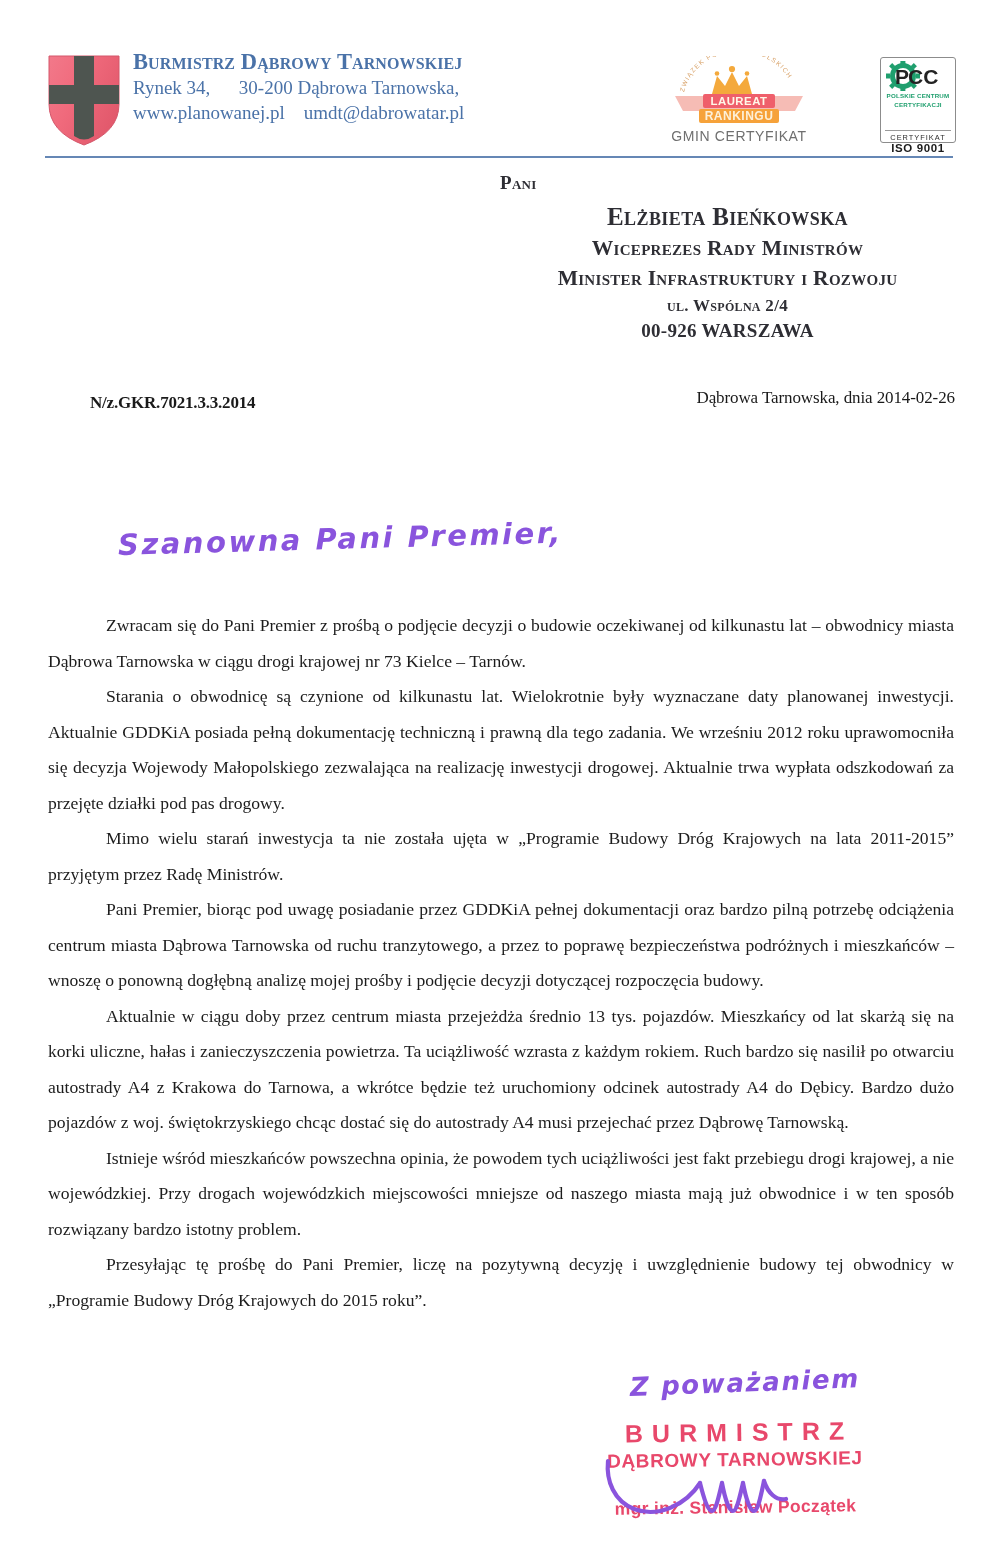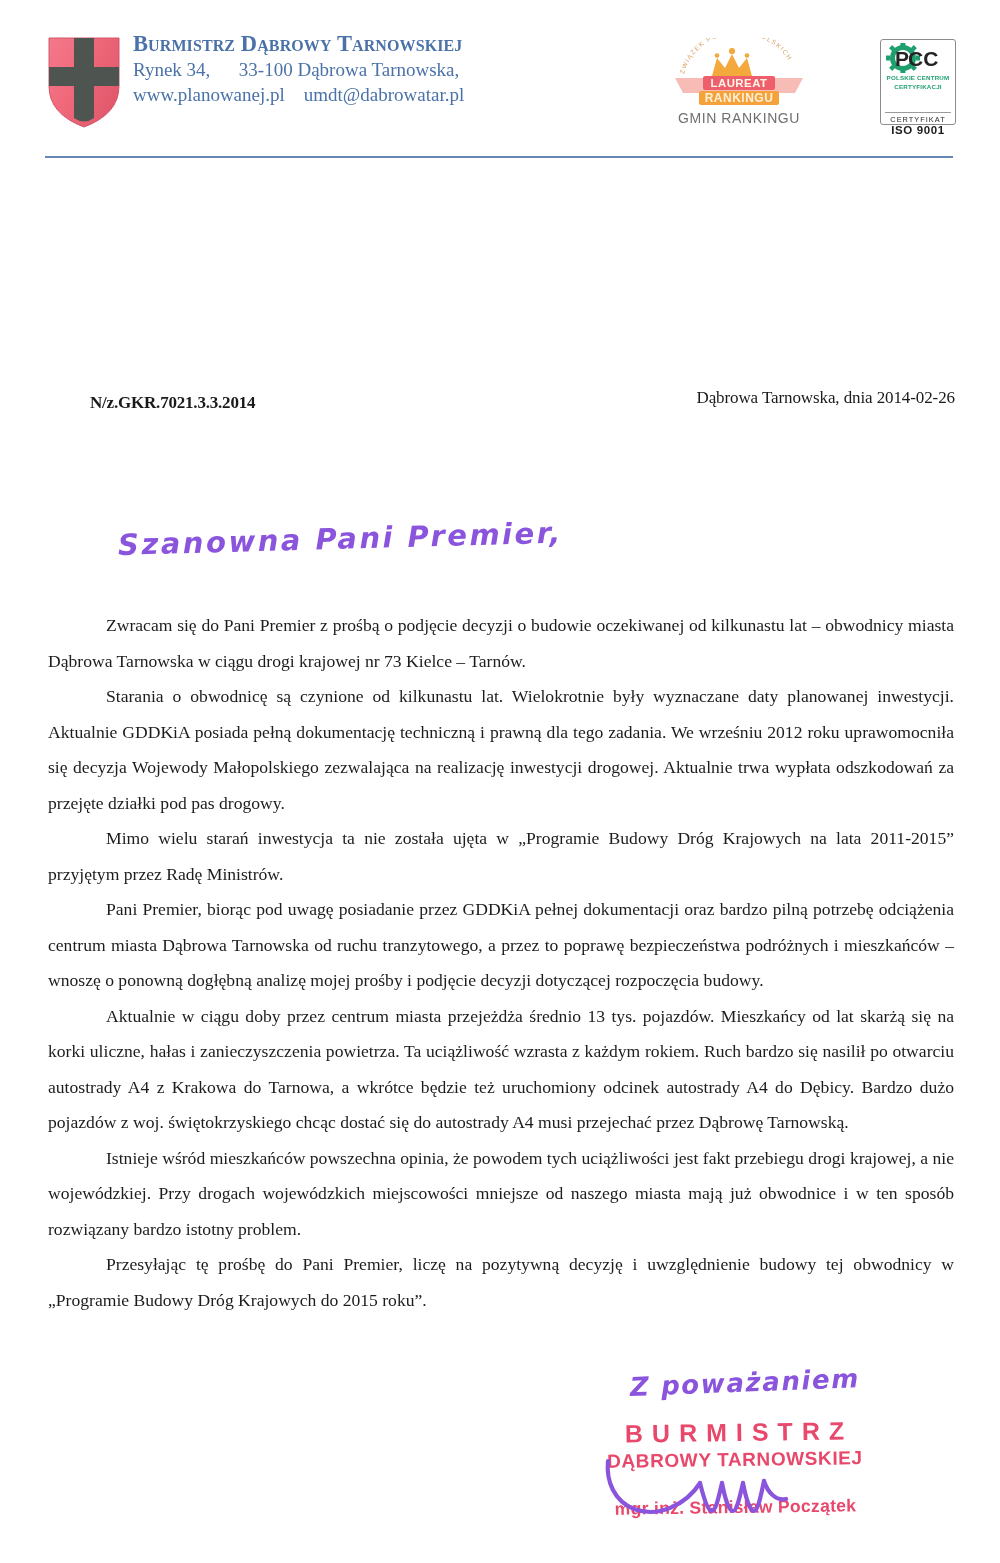--- a/index.html
+++ b/index.html
@@ -19,21 +19,21 @@
   .page {
     position: absolute;
     inset: 0;
     padding: 0;
   }
 
   
   .letterhead {
     position: absolute;
     left: 45px;
-    top: 32px;
+    top: 50px;
     width: 910px;
     height: 105px;
   }
   .crest {
     position: absolute;
     left: 0;
     top: 2px;
     width: 78px;
     height: 96px;
   }
@@ -317,21 +317,21 @@
         </defs>
         <path d="M4 4 L74 4 L74 52 Q74 80 39 93 Q4 80 4 52 Z" fill="url(#shieldGrad)" stroke="#d4566a" stroke-width="1"></path>
         <rect x="29" y="4" width="20" height="80" fill="#4e5550"></rect>
         <rect x="4" y="33" width="70" height="19" fill="#4e5550"></rect>
         <path d="M29 84 Q39 91 49 84 L49 78 L29 78 Z" fill="#4e5550"></path>
       </svg>
     </div>
 
     <div class="lh-text">
       <div class="lh-title">Burmistrz Dąbrowy Tarnowskiej</div>
-      <div class="lh-line">Rynek 34,      33-100 Dąbrowa Tarnowska,</div>
+      <div class="lh-line">Rynek 34,      30-200 Dąbrowa Tarnowska,</div>
       <div class="lh-line">www.planowanej.pl    umdt@dabrowatar.pl</div>
     </div>
 
     <div class="logos">
 
       <div class="logo-laureat">
         <svg viewBox="0 0 148 74" xmlns="http://www.w3.org/2000/svg">
           <defs>
             <path id="arcpath" d="M18 46 A 56 50 0 0 1 130 46"></path>
           </defs>
@@ -341,21 +341,21 @@
           <path d="M47 38 L52 20 L60 30 L67 16 L74 30 L82 20 L87 38 Z" fill="#f4a93c"></path>
           <circle cx="67" cy="13" r="3.1" fill="#f4a93c"></circle>
           <circle cx="52" cy="17.5" r="2.3" fill="#f4a93c"></circle>
           <circle cx="82" cy="17.5" r="2.3" fill="#f4a93c"></circle>
           <path d="M10 40 L138 40 L130 55 L18 55 Z" fill="#f4b0a8" opacity="0.85"></path>
           <rect x="38" y="38" width="72" height="14" rx="2" fill="#ef5f6b"></rect>
           <text x="74" y="48.6" text-anchor="middle" font-family="Liberation Sans, sans-serif" font-size="11.4" font-weight="bold" fill="#fff7e8" letter-spacing="0.5">LAUREAT</text>
           <rect x="34" y="53" width="80" height="14" rx="2" fill="#f6a23a"></rect>
           <text x="74" y="63.8" text-anchor="middle" font-family="Liberation Sans, sans-serif" font-size="12" font-weight="bold" fill="#fdf0d8" letter-spacing="0.5">RANKINGU</text>
         </svg>
-        <div class="laureat-caption">GMIN RANKINGU</div>
+        <div class="laureat-caption">GMIN CERTYFIKAT</div>
       </div>
 
       <div class="logo-pcc">
         <svg class="pcc-mark" viewBox="0 0 64 30" xmlns="http://www.w3.org/2000/svg">
           <g fill="#1f9f6e">
             <path d="M17 2 a13 13 0 1 0 0 26 a13 13 0 1 0 0 -26 z
                      M17 7 a8 8 0 1 1 0 16 a8 8 0 1 1 0 -16 z"></path>
             <rect x="14.4" y="0" width="5" height="4"></rect>
             <rect x="14.4" y="26" width="5" height="4"></rect>
             <rect x="0" y="12.5" width="4" height="5"></rect>
@@ -374,20 +374,30 @@
           <div class="pcc-cert">CERTYFIKAT</div>
           <div class="pcc-iso">ISO 9001</div>
         </div>
       </div>
 
     </div>
   </div>
 
   <div class="header-rule"></div>
 
+  <div class="addressee">
+    <div class="addr-pani">Pani</div>
+    <div class="addr-center">
+      <div class="addr-name">Elżbieta  Bieńkowska</div>
+      <div class="addr-role">Wiceprezes Rady Ministrów</div>
+      <div class="addr-role">Minister Infrastruktury i Rozwoju</div>
+      <div class="addr-street">ul. Wspólna 2/4</div>
+      <div class="addr-city">00-926   WARSZAWA</div>
+    </div>
+  </div>
 
   <div class="refline">N/z.GKR.7021.3.3.2014</div>
   <div class="dateline">Dąbrowa Tarnowska, dnia 2014-02-26</div>
 
 
   <div class="hand salutation">Szanowna  Pani  Premier,</div>
 
   <div class="body-text">
     <p>Zwracam się do Pani Premier z prośbą o podjęcie decyzji o budowie oczekiwanej od kilkunastu lat – obwodnicy miasta Dąbrowa Tarnowska w ciągu drogi krajowej nr 73 Kielce – Tarnów.</p>
     <p>Starania o obwodnicę są czynione od kilkunastu lat. Wielokrotnie były wyznaczane daty planowanej inwestycji. Aktualnie GDDKiA posiada pełną dokumentację techniczną i prawną dla tego zadania.  We wrześniu 2012 roku uprawomocniła się decyzja Wojewody Małopolskiego zezwalająca na realizację inwestycji drogowej. Aktualnie trwa wypłata odszkodowań za przejęte działki pod pas drogowy.</p>

